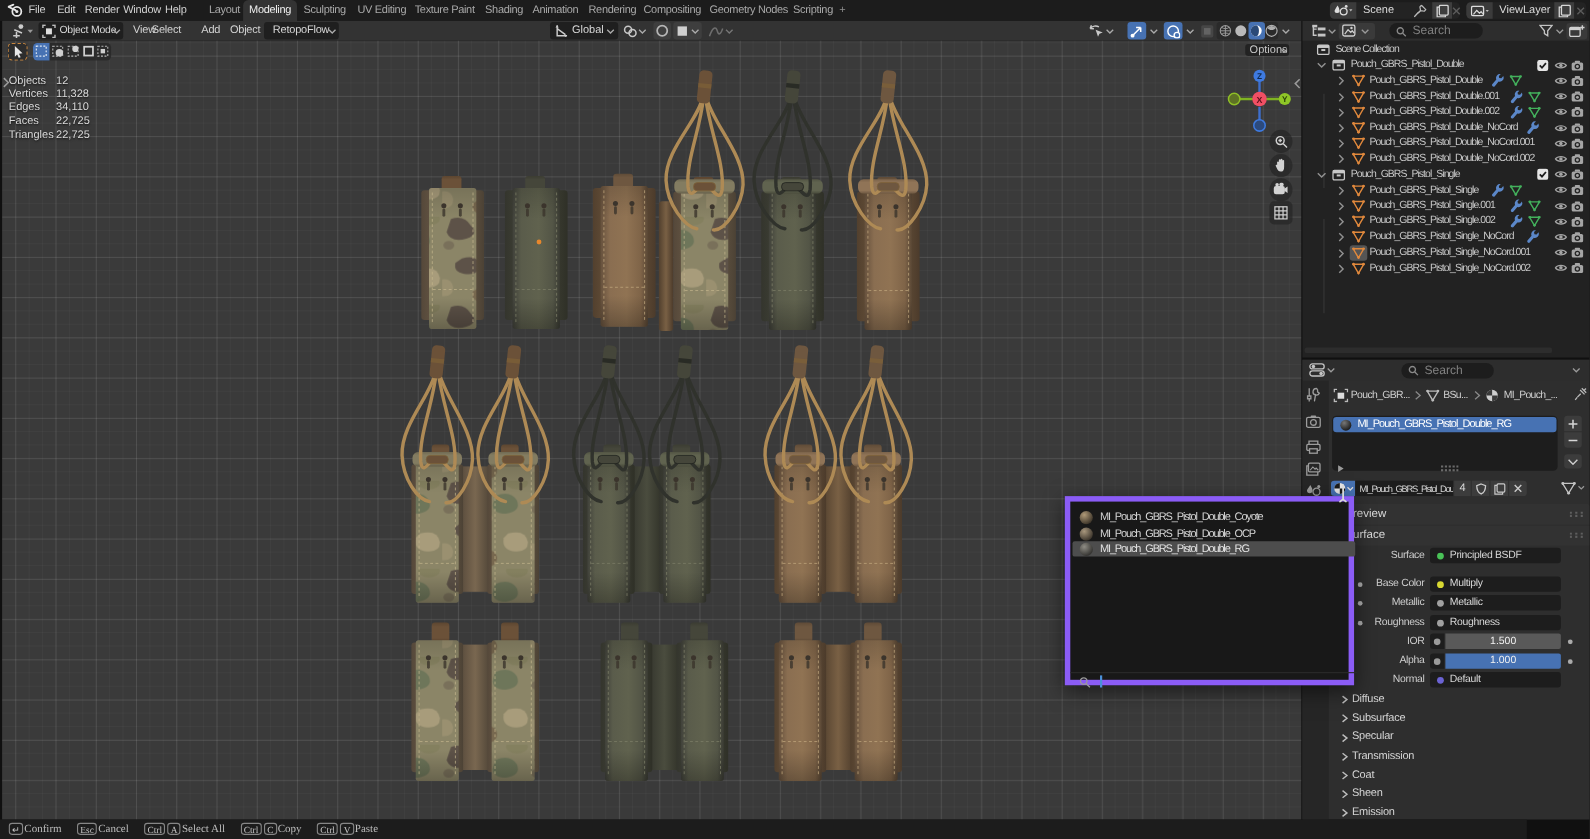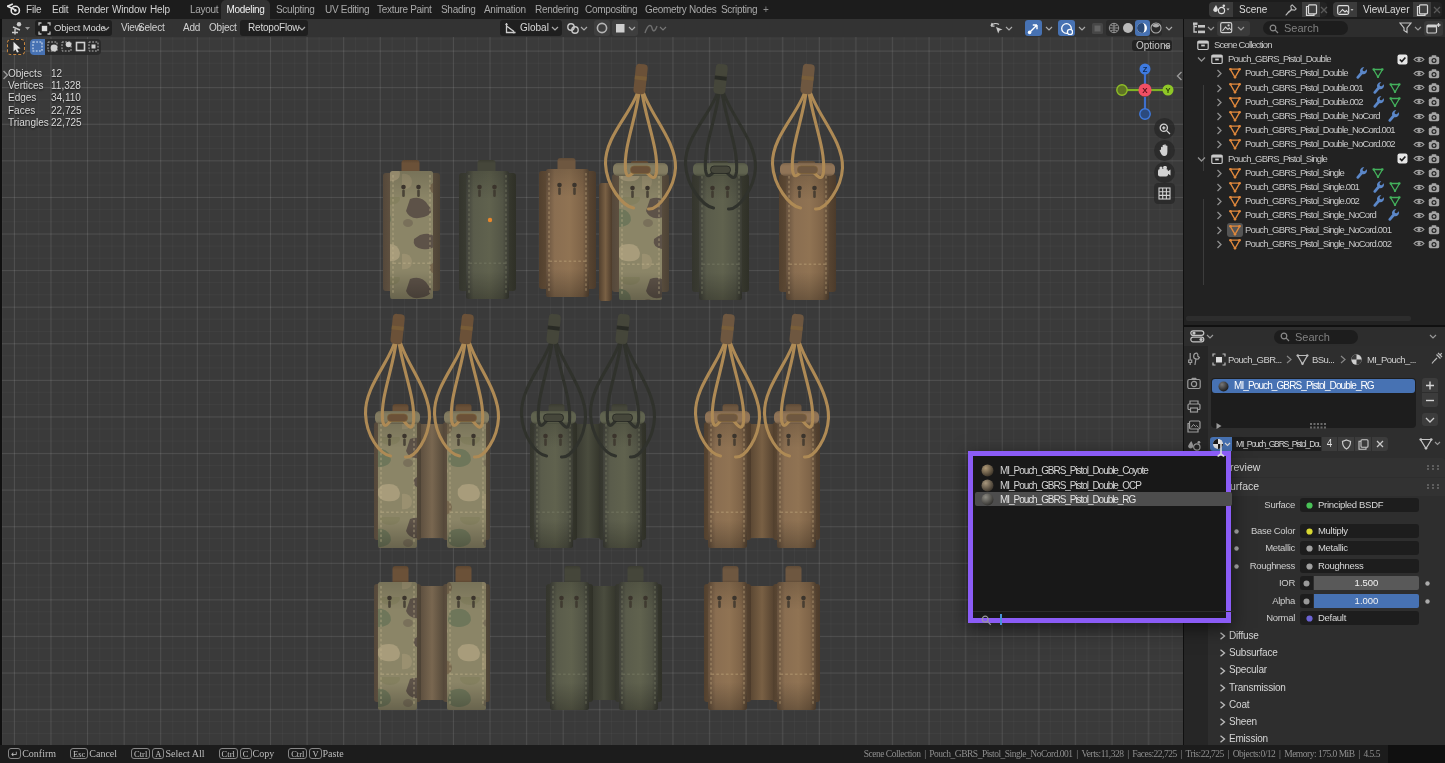--- a/index.html
+++ b/index.html
@@ -1375,17 +1375,16 @@
     <span class="key">↵</span><span style="color:#bdbdbd">Confirm</span>
     <span style="display:inline-block;width:8px"></span>
     <span class="key">Esc</span><span style="color:#bdbdbd">Cancel</span>
     <span style="display:inline-block;width:8px"></span>
     <span class="key">Ctrl</span><span class="key">A</span><span style="color:#bdbdbd">Select All</span>
     <span style="display:inline-block;width:8px"></span>
     <span class="key">Ctrl</span><span class="key">C</span><span style="color:#bdbdbd">Copy</span>
     <span style="display:inline-block;width:8px"></span>
     <span class="key">Ctrl</span><span class="key">V</span><span style="color:#bdbdbd">Paste</span>
   </div>
-  <div class="abs" style="right:8px;top:4px;color:#8f8f8f;font-size:9.5px;letter-spacing:-0.5px">Scene Collection&nbsp; | &nbsp;Pouch_GBRS_Pistol_Single_NoCord.001&nbsp; | &nbsp;Verts:11,328&nbsp; | &nbsp;Faces:22,725&nbsp; | &nbsp;Tris:22,725&nbsp; | &nbsp;Objects:0/12&nbsp; | &nbsp;Memory: 175.0 MiB&nbsp; | &nbsp;4.5.5</div>
 </div>
 <svg style="position:absolute;left:1214px;top:440px;z-index:99" width="14" height="18" viewBox="0 0 14 18">
 <path d="M7 1 L7 14 M4.2 16 L6.8 14 L9.6 16" stroke="#d9d9d9" stroke-width="1.6" fill="none" stroke-linecap="round"></path>
 </svg>
 
 </body></html>

